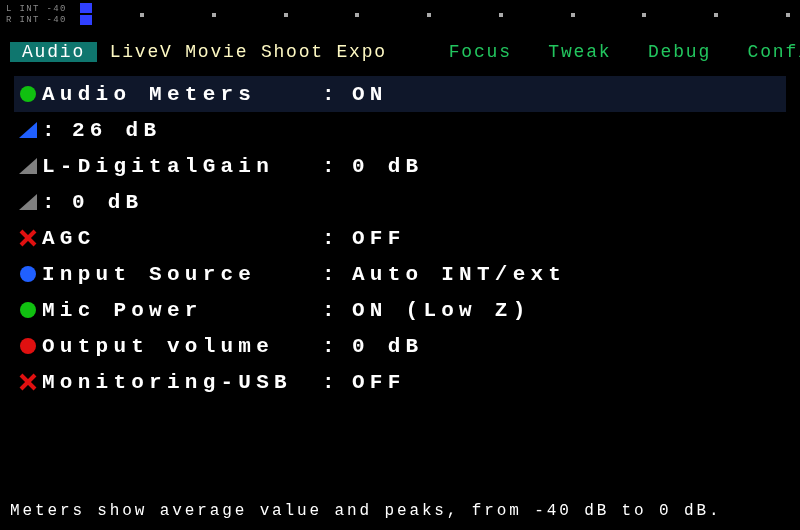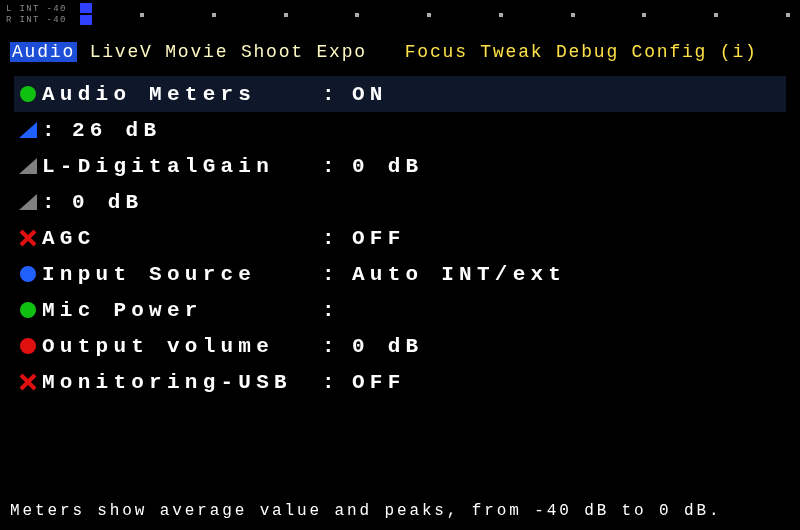--- a/index.html
+++ b/index.html
@@ -41,23 +41,23 @@
   .tabs {
     position: absolute;
     top: 42px;
     left: 10px;
     right: 10px;
     font-size: 18px;
     white-space: nowrap;
     letter-spacing: 0.1em;
   }
   .tabs span { font-weight: normal; }
-  .tab-active { background: #1d4ed8; color: #fff; padding: 0 2px; }
+  .tab-active { background: #0f766e; color: #fff; padding: 0 12px; }
   .tab-yellow { color: #fef9c3; }
-  .tab-white { color: #fde047; }
+  .tab-white { color: #22c55e; margin-left: 24px; }
   .menu {
     position: absolute;
     top: 76px;
     left: 14px;
     right: 14px;
   }
   .row {
     display: flex;
     align-items: center;
     height: 36px;
@@ -198,20 +198,21 @@
       <span class="menu-value">Auto INT/ext</span>
     </div>
     <div class="row">
       <span class="icon">
         <svg width="20" height="20">
           <circle cx="10" cy="10" r="8" fill="#10c010"></circle>
         </svg>
       </span>
       <span class="menu-label">Mic Power</span>
       <span class="menu-colon">:</span>
+      <span class="menu-value">ON (Low Z)</span>
     </div>
     <div class="row">
       <span class="icon">
         <svg width="20" height="20">
           <circle cx="10" cy="10" r="8" fill="#e01010"></circle>
         </svg>
       </span>
       <span class="menu-label">Output volume</span>
       <span class="menu-colon">:</span>
       <span class="menu-value">0 dB</span>

